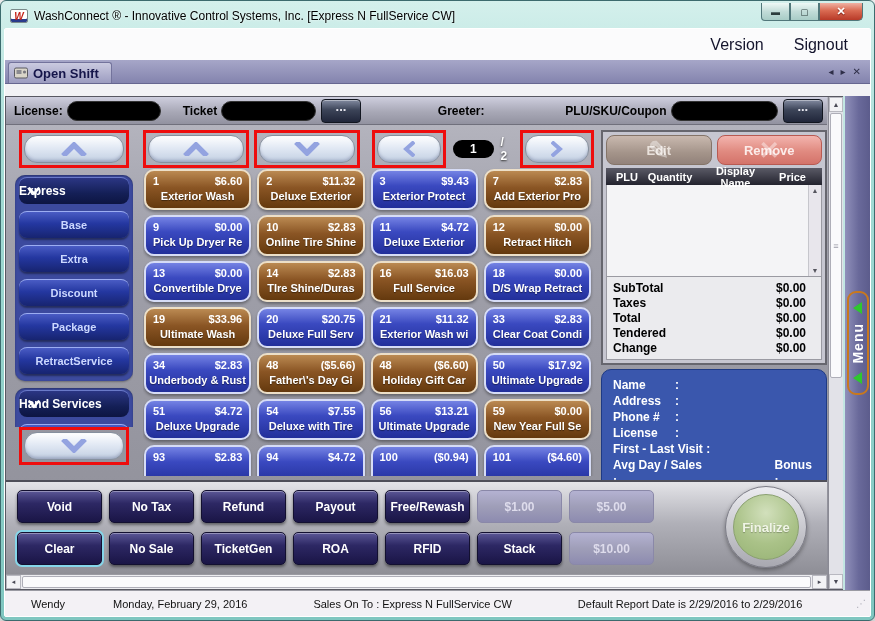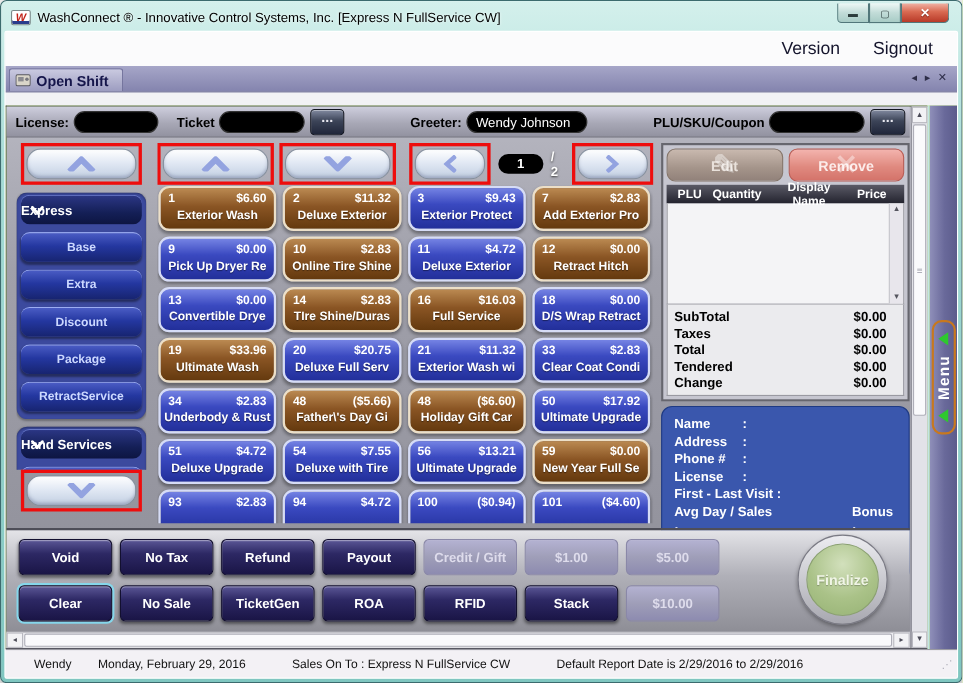--- a/index.html
+++ b/index.html
@@ -205,21 +205,21 @@
     display:flex; align-items:center; justify-content:center; }
   .menu-tab { width:22px; border:2px solid #c8781e; border-radius:9px; padding:9px 0; cursor:pointer;
     display:flex; flex-direction:column; align-items:center; gap:9px; }
   .tri-left { width:0; height:0; border-top:6px solid transparent; border-bottom:6px solid transparent;
     border-right:9px solid #2ec82e; }
   .menu-label { writing-mode:vertical-rl; transform:rotate(180deg); color:#fff;
     font-weight:bold; font-size:14px; letter-spacing:1px; }
 
   
   .statusbar { flex:0 0 26px; background:#f3f1f5; border-top:1px solid #9a9aa2;
-    display:flex; align-items:center; font-size:11px; color:#111; }
+    display:flex; align-items:center; font-size:11px; color:#111;gap:24px; }
   .st-user { margin-left:26px; } .st-date { margin-left:24px; }
   .st-logged { margin-left:42px; } .st-report { margin-left:42px; }
   .st-grip { margin-left:auto; margin-right:4px; color:#b0b0ba; font-size:10px; }
 
   button { font-family:"Liberation Sans",sans-serif; }
 </style>
 </head>
 <body>
 
 <div class="win">
@@ -260,21 +260,20 @@
 
         <div class="toolbar">
           <span class="tb-label">License:</span>
           <div class="tb-field f-license"></div>
           <span class="sp1"></span>
           <span class="tb-label">Ticket</span>
           <div class="tb-field f-ticket"></div>
           <button class="more-btn">...</button>
           <span class="sp2"></span>
           <span class="tb-label">Greeter:</span>
-          <div class="tb-field f-greeter">Wendy Johnson</div>
           <span class="sp3"></span>
           <span class="tb-label">PLU/SKU/Coupon</span>
           <div class="tb-field f-plu"></div>
           <button class="more-btn">...</button>
         </div>
 
         <div class="tab-body">
 
           <div class="sidebar">
             <div class="red-wrap">
@@ -664,21 +663,21 @@
             </div>
           </div>
         </div>
 
         <div class="actions">
           <div class="act-row">
               <button class="act">Void</button>
               <button class="act">No Tax</button>
               <button class="act">Refund</button>
               <button class="act">Payout</button>
-              <button class="act dis">Credit / Gift</button>
+              <button class="act">Free/Rewash</button>
               <button class="act dis">$1.00</button>
               <button class="act dis">$5.00</button>
             </div>
           <div class="act-row">
               <button class="act foc">Clear</button>
               <button class="act">No Sale</button>
               <button class="act">TicketGen</button>
               <button class="act">ROA</button>
               <button class="act">RFID</button>
               <button class="act">Stack</button>

